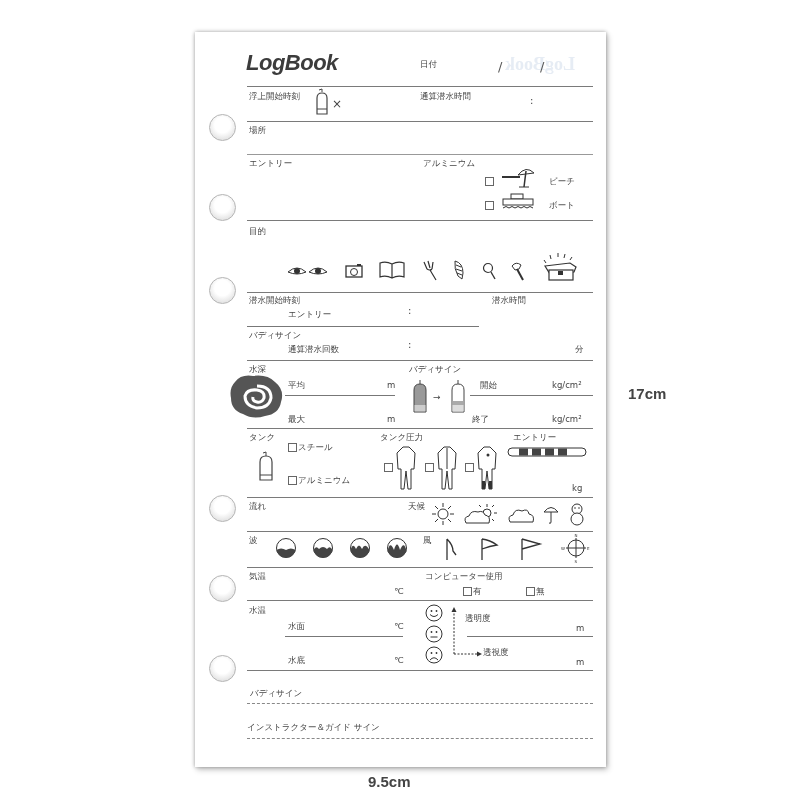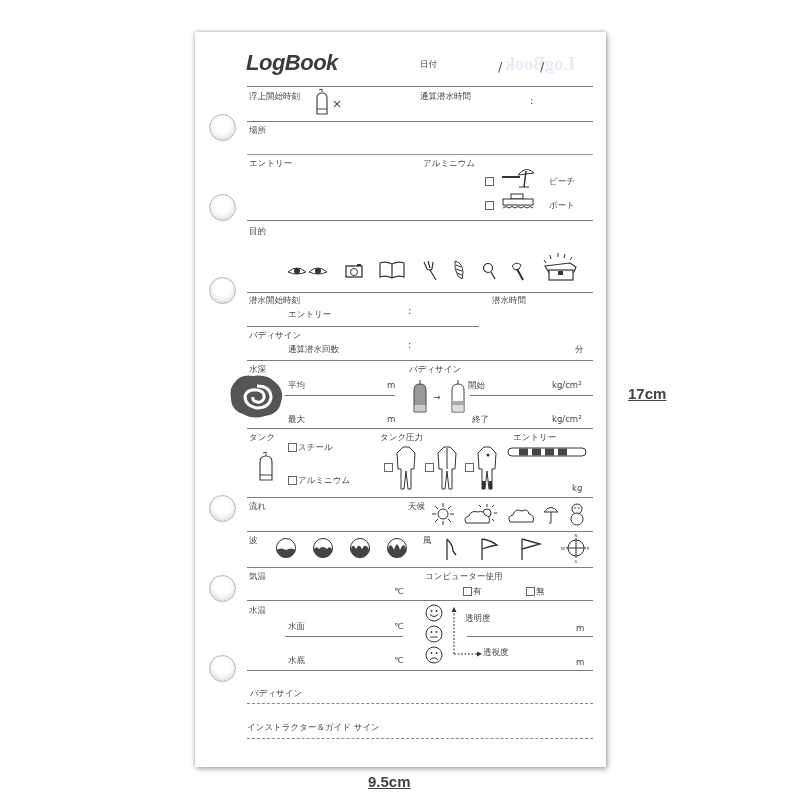--- a/index.html
+++ b/index.html
@@ -12,21 +12,21 @@
   .hr  { position:absolute; left:52px; width:346px; height:0; border-top:1.4px solid #7a7a7a; }
   .hr.thin { border-top:1px solid #999; }
   .dash { position:absolute; left:52px; width:346px; border-top:1px dashed #888; }
   .hole { position:absolute; left:14px; width:27px; height:27px; border-radius:50%;
           background: radial-gradient(circle at 50% 40%, #ffffff 40%, #e4e4e4 75%, #c9c9c9 100%);
           border:1.5px solid #b5b5b5; box-sizing:border-box; }
   .title { position:absolute; left:51px; top:18px; font-family:"Liberation Sans", sans-serif;
            font-weight:bold; font-style:italic; font-size:22px; color:#3c3c3c; letter-spacing:-0.5px; }
   .ghost { position:absolute; left:310px; top:22px; font-family:"Liberation Serif", serif; font-weight:bold;
            font-size:18px; color:#e6ecf4; transform:scaleX(-1); }
-  .dim { position:absolute; font-family:"Liberation Sans", sans-serif; font-weight:bold; font-size:15px; color:#444;text-decoration:underline; }
+  .dim { position:absolute; font-family:"Liberation Sans", sans-serif; font-weight:bold; font-size:15px; color:#444; }
   .chk { display:inline-block; width:7px; height:7px; border:1px solid #666; vertical-align:middle; margin-right:1px; }
   .uline { position:absolute; height:0; border-top:1px solid #777; }
   svg { position:absolute; overflow:visible; }
 </style>
 </head>
 <body>
 
 <div class="page">
 
   <div class="hole" style="top:82px"></div>
@@ -143,21 +143,21 @@
     <path d="M1 33 L1 11 Q1 5 7 5 Q13 5 13 11 L13 33 Z" fill="#999" stroke="#444"></path>
     <rect x="1.5" y="26" width="11" height="6.5" fill="#ccc"></rect>
   </svg>
   <div class="lbl" style="left:238px;top:361px;font-size:9px">→</div>
   <svg style="left:256px;top:347px" width="14" height="34" viewBox="0 0 14 34">
     <path d="M7 1 L7 5" stroke="#444"></path>
     <path d="M1 33 L1 11 Q1 5 7 5 Q13 5 13 11 L13 33 Z" fill="#fff" stroke="#444"></path>
     <rect x="1.5" y="22" width="11" height="4" fill="#aaa"></rect>
       <rect x="1.5" y="26" width="11" height="6.5" fill="#ddd"></rect>
   </svg>
-  <div class="lbl" style="left:273px;top:349px">開始</div>
+  <div class="lbl" style="left:285px;top:349px">開始</div>
   <div class="lbl" style="left:357px;top:349px">kg/cm²</div>
   <div class="uline" style="left:275px;top:363px;width:123px"></div>
   <div class="lbl" style="left:277px;top:383px">終了</div>
   <div class="lbl" style="left:357px;top:383px">kg/cm²</div>
   <div class="hr" style="top:396px"></div>
 
   <div class="lbl" style="left:54px;top:401px">タンク</div>
   <svg style="left:64px;top:419px" width="14" height="30" viewBox="0 0 14 30">
     <path d="M7 1 L7 5 M4 2 L7 1" stroke="#444" fill="none"></path>
     <path d="M1 29 L1 11 Q1 5 7 5 Q13 5 13 11 L13 29 Z" fill="#fff" stroke="#444" stroke-width="1.2"></path>

